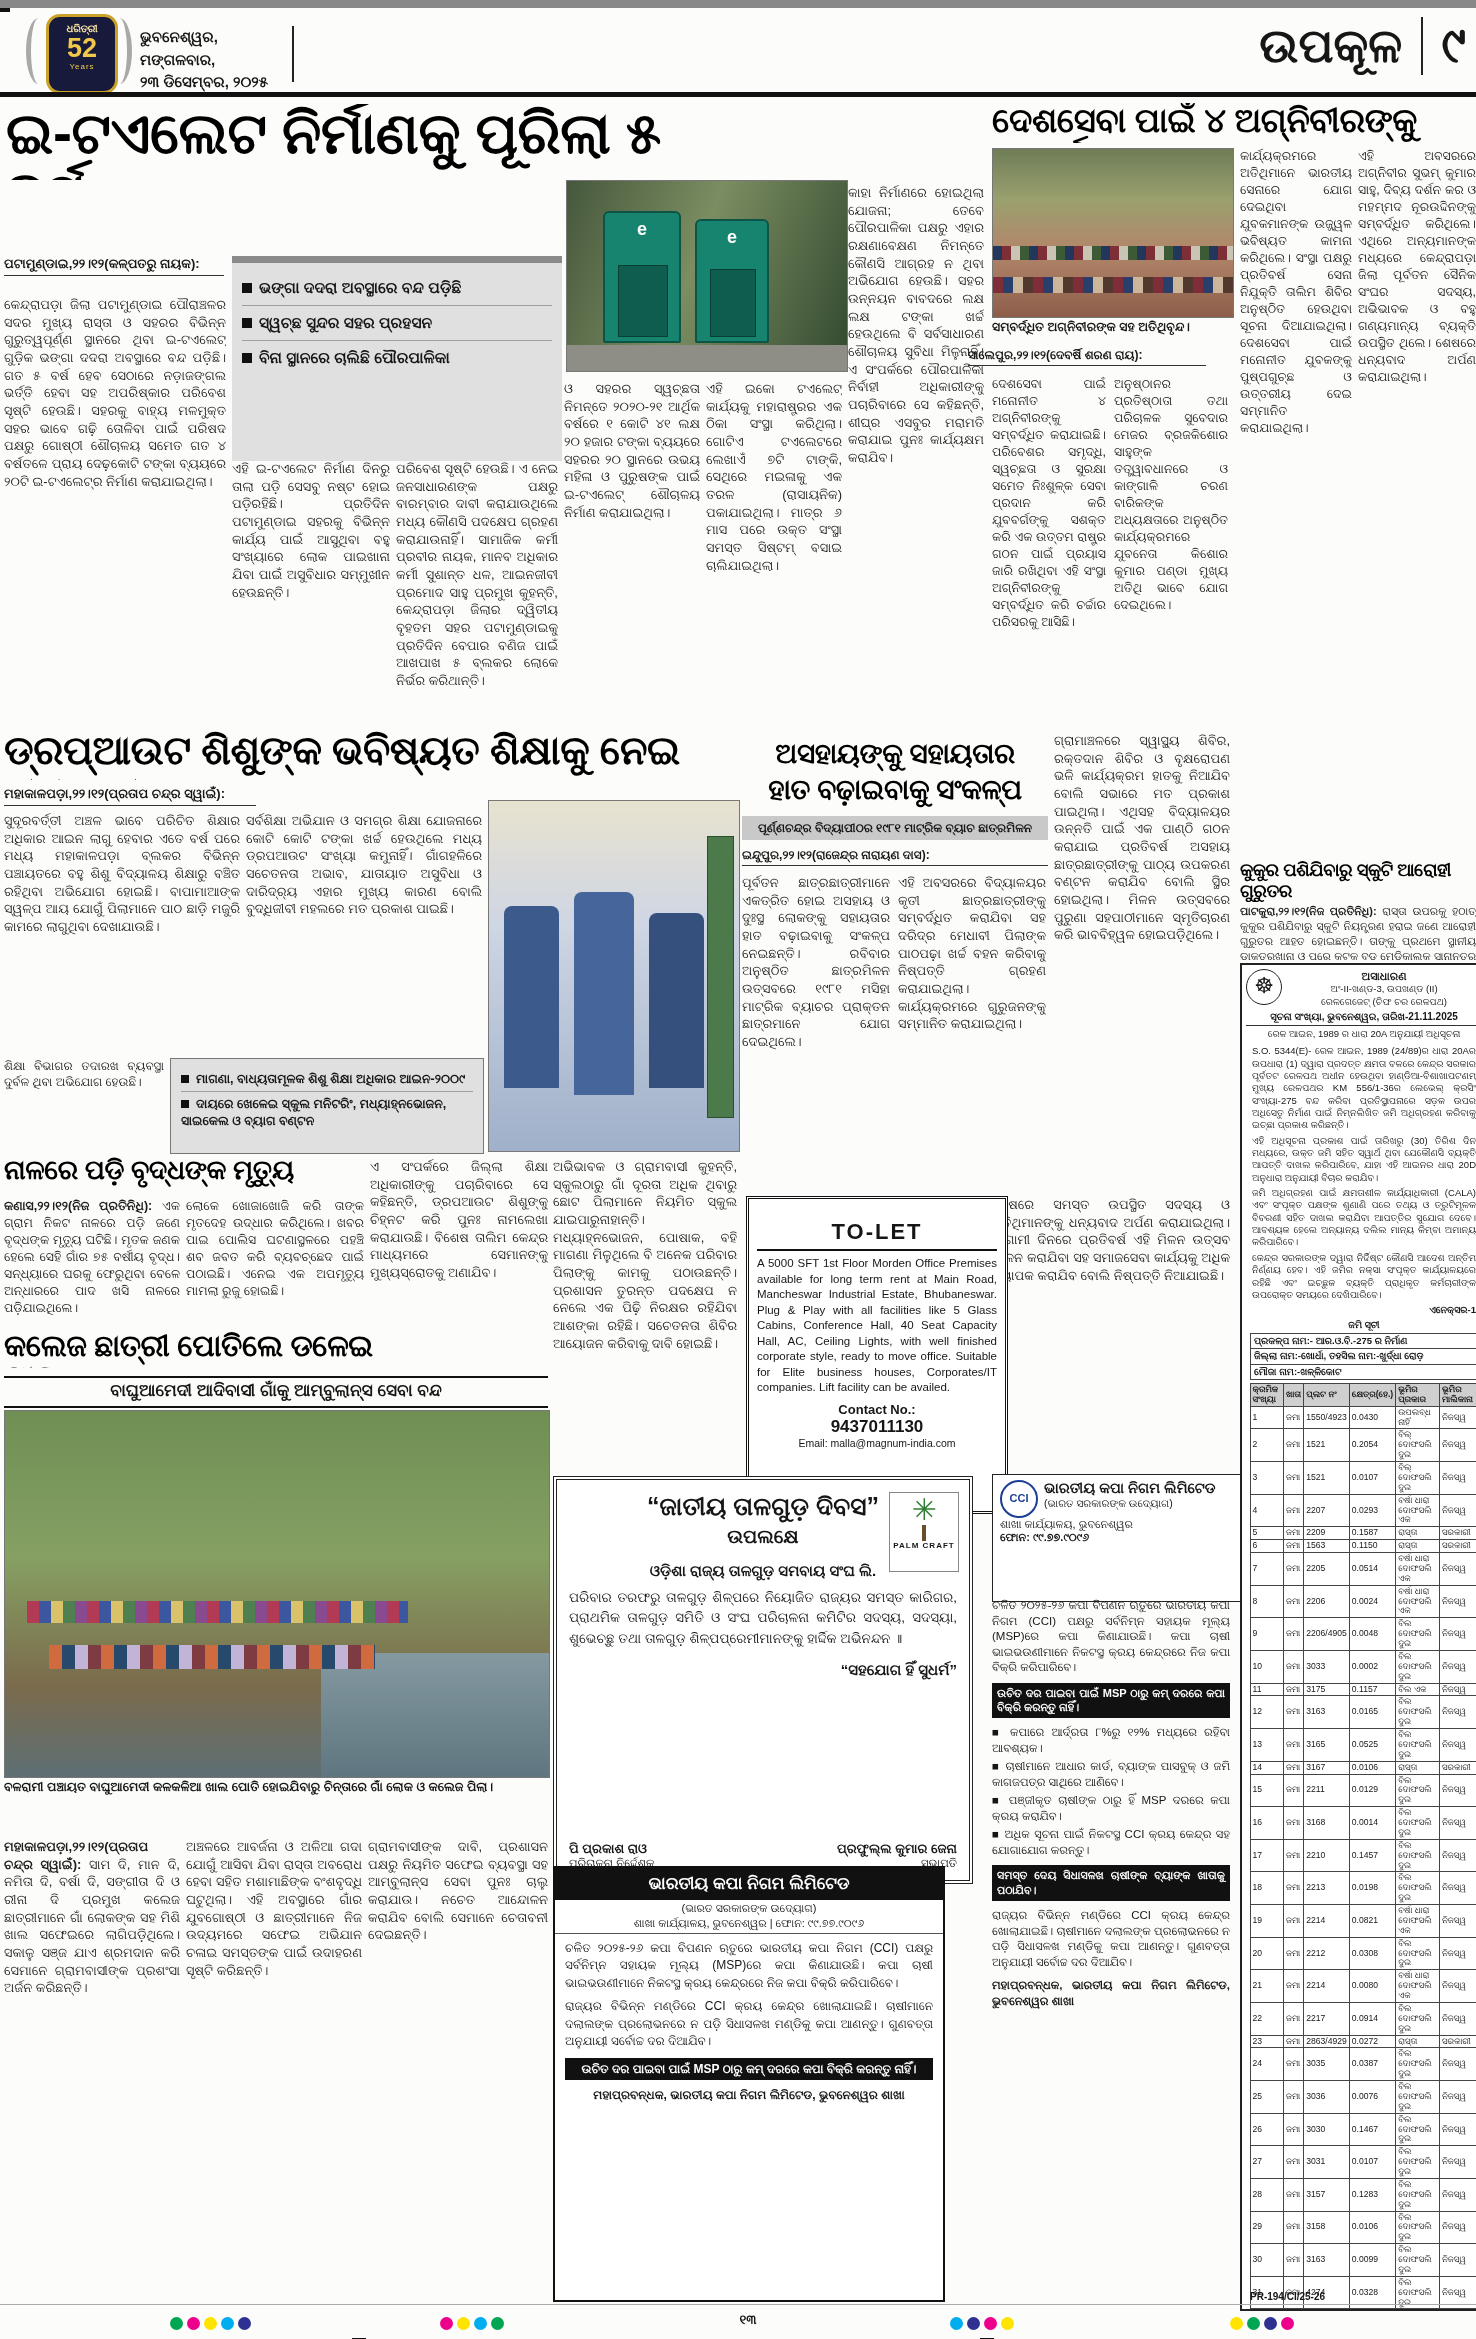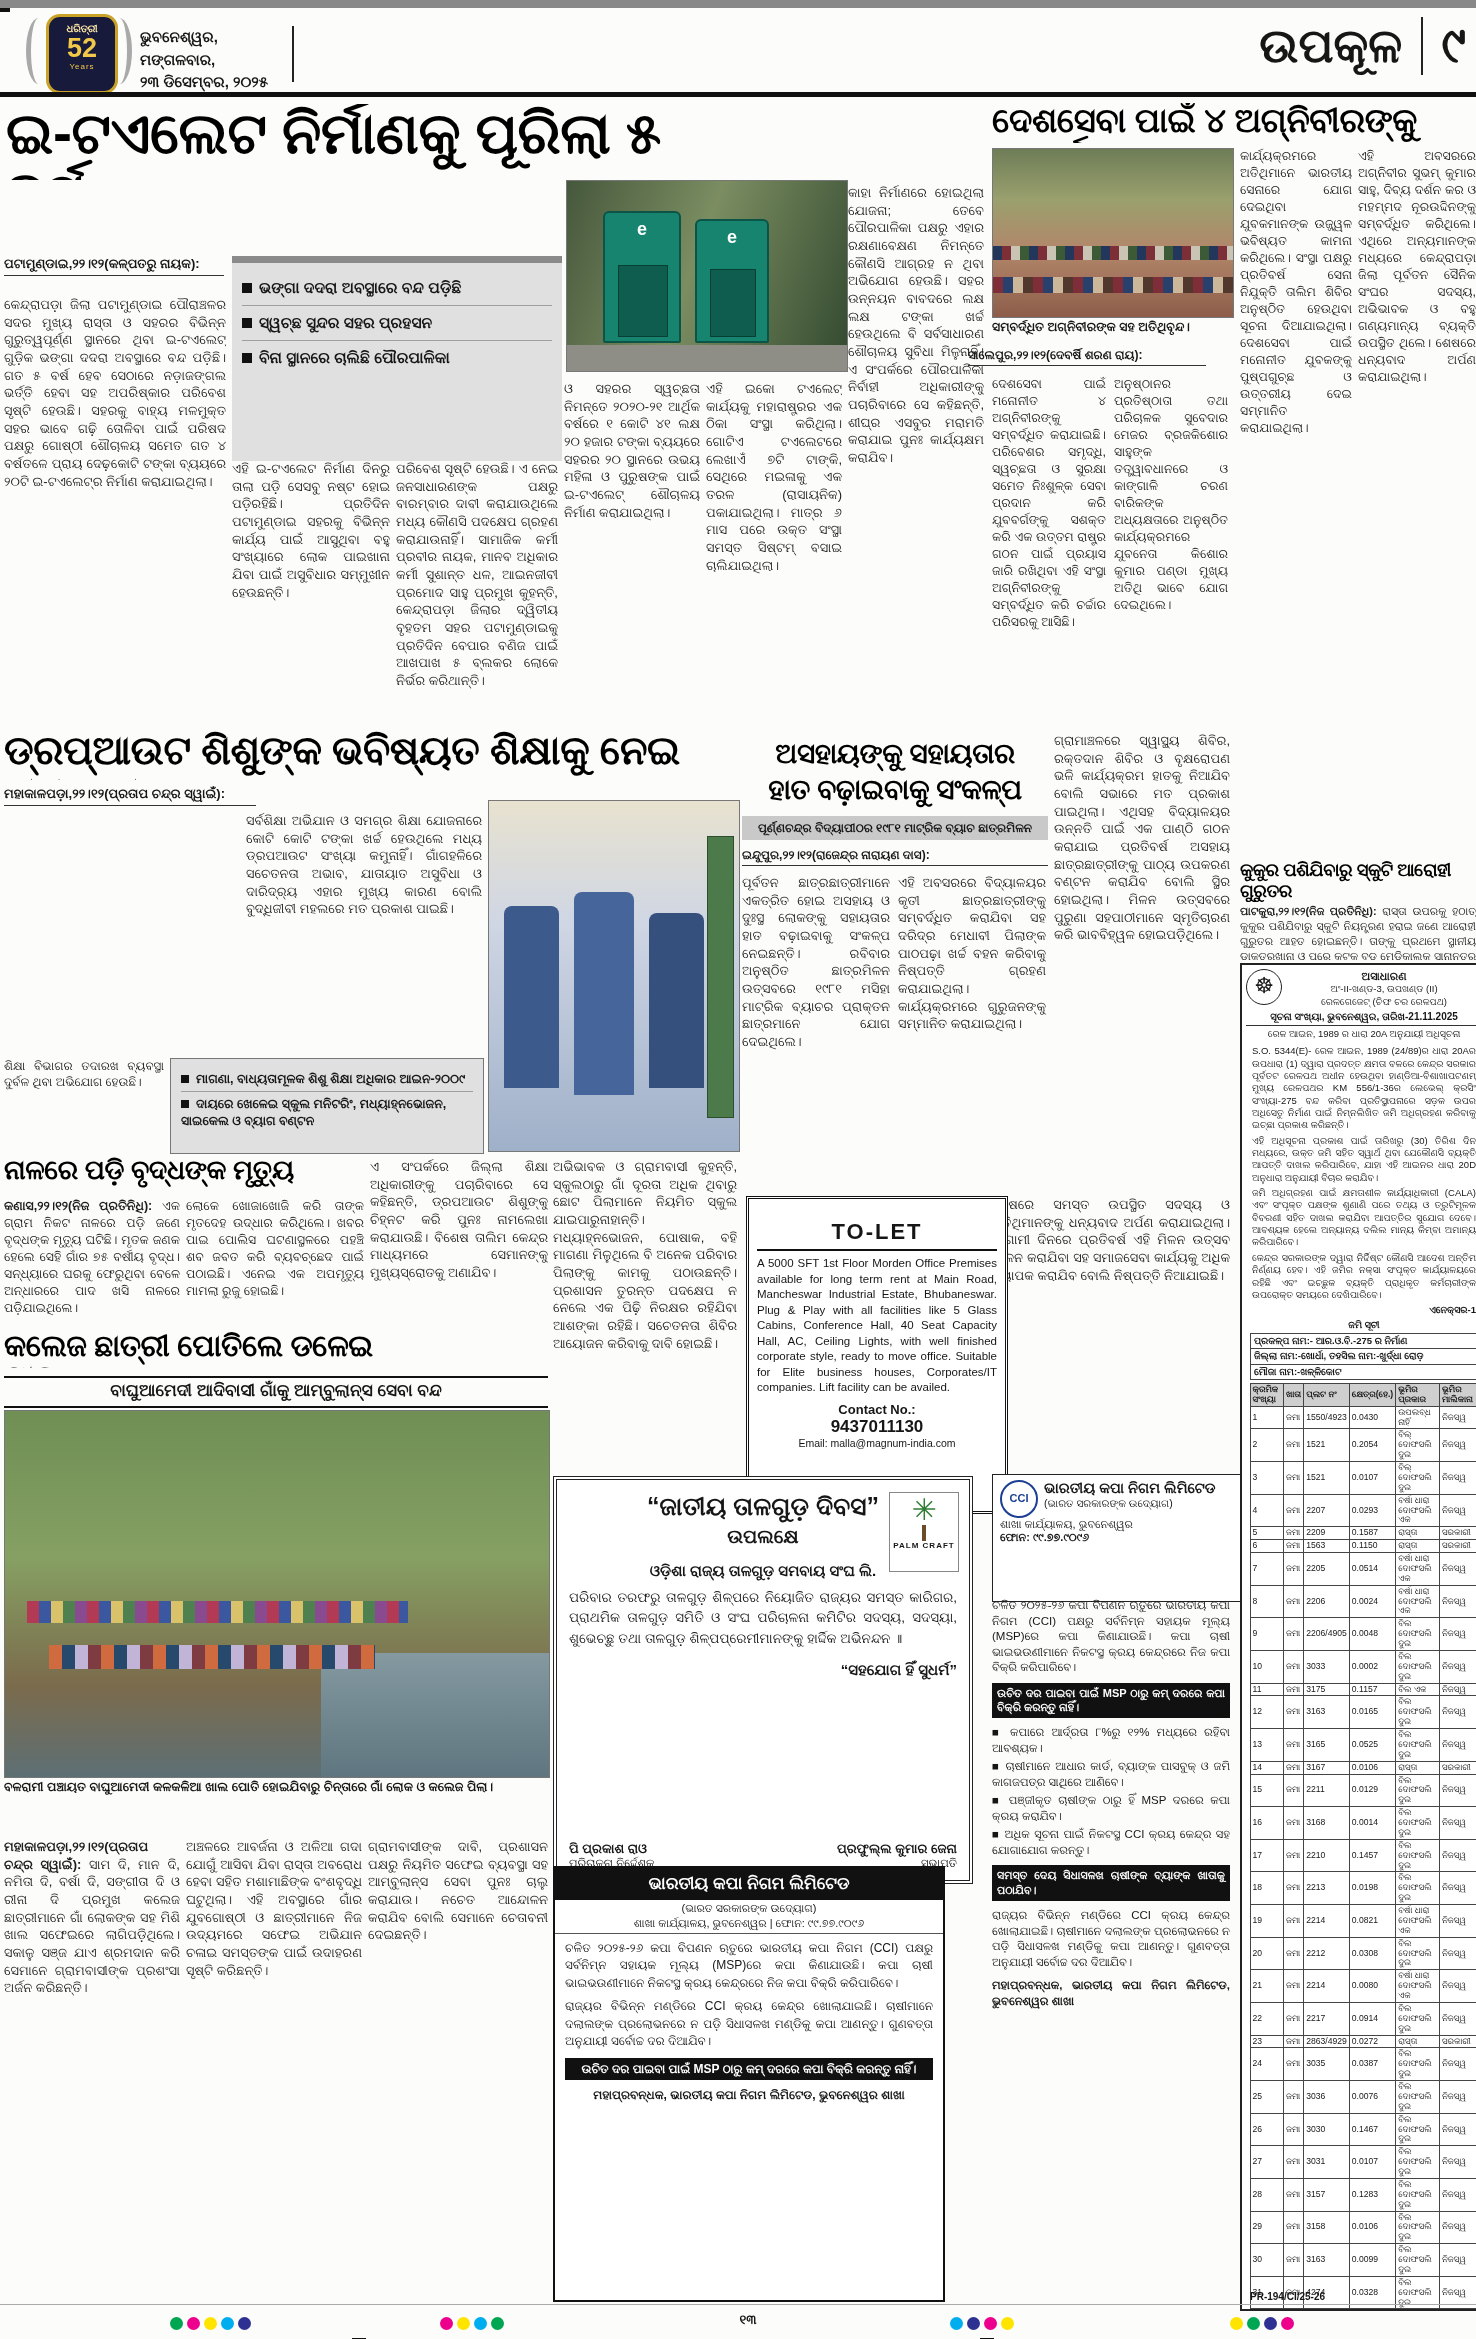--- a/index.html
+++ b/index.html
@@ -90,20 +90,21 @@
   <div class="col" style="left:992px;top:368px;width:114px;height:480px;font-size:12.5px;">ଦେଶସେବା ପାଇଁ ମନୋନୀତ ୪ ଅଗ୍ନିବୀରଙ୍କୁ ସମ୍ବର୍ଦ୍ଧିତ କରାଯାଇଛି। ପରିବେଶର ସମୃଦ୍ଧି, ସ୍ୱଚ୍ଛତା ଓ ସୁରକ୍ଷା ସମେତ ନିଃଶୁଳ୍କ ସେବା ପ୍ରଦାନ କରି ଯୁବବର୍ଗଙ୍କୁ ସଶକ୍ତ କରି ଏକ ଉତ୍ତମ ରାଷ୍ଟ୍ର ଗଠନ ପାଇଁ ପ୍ରୟାସ ଜାରି ରଖିଥିବା ଏହି ସଂସ୍ଥା ଅଗ୍ନିବୀରଙ୍କୁ ସମ୍ବର୍ଦ୍ଧିତ କରି ଚର୍ଚ୍ଚାର ପରିସରକୁ ଆସିଛି।</div>
   <div class="col" style="left:1114px;top:368px;width:114px;height:480px;font-size:12.5px;">ଅନୁଷ୍ଠାନର ପ୍ରତିଷ୍ଠାତା ତଥା ପରିଚାଳକ ସୁବେଦାର ମେଜର ବ୍ରଜକିଶୋର ସାହୁଙ୍କ ତତ୍ତ୍ୱାବଧାନରେ ଓ କାଙ୍ଗାଳି ଚରଣ ବାରିକଙ୍କ ଅଧ୍ୟକ୍ଷତାରେ ଅନୁଷ୍ଠିତ କାର୍ଯ୍ୟକ୍ରମରେ ଯୁବନେତା କିଶୋର କୁମାର ପଣ୍ଡା ମୁଖ୍ୟ ଅତିଥି ଭାବେ ଯୋଗ ଦେଇଥିଲେ।</div>
   <div class="col" style="left:1240px;top:140px;width:112px;height:706px;font-size:12.5px;">କାର୍ଯ୍ୟକ୍ରମରେ ଅତିଥିମାନେ ଭାରତୀୟ ସେନାରେ ଯୋଗ ଦେଇଥିବା ଯୁବକମାନଙ୍କ ଉଜ୍ଜ୍ୱଳ ଭବିଷ୍ୟତ କାମନା କରିଥିଲେ। ସଂସ୍ଥା ପକ୍ଷରୁ ପ୍ରତିବର୍ଷ ସେନା ନିଯୁକ୍ତି ତାଲିମ ଶିବିର ଅନୁଷ୍ଠିତ ହେଉଥିବା ସୂଚନା ଦିଆଯାଇଥିଲା। ଦେଶସେବା ପାଇଁ ମନୋନୀତ ଯୁବକଙ୍କୁ ପୁଷ୍ପଗୁଚ୍ଛ ଓ ଉତ୍ତରୀୟ ଦେଇ ସମ୍ମାନିତ କରାଯାଇଥିଲା।</div>
   <div class="col" style="left:1358px;top:140px;width:118px;height:706px;font-size:12.5px;">ଏହି ଅବସରରେ ଅଗ୍ନିବୀର ସୁଭମ୍ କୁମାର ସାହୁ, ଦିବ୍ୟ ଦର୍ଶନ କର ଓ ମହମ୍ମଦ ନୂରଉଦ୍ଦିନଙ୍କୁ ସମ୍ବର୍ଦ୍ଧିତ କରିଥିଲେ। ଏଥିରେ ଅନ୍ୟମାନଙ୍କ ମଧ୍ୟରେ କେନ୍ଦ୍ରାପଡ଼ା ଜିଲା ପୂର୍ବତନ ସୈନିକ ସଂଘର ସଦସ୍ୟ, ଅଭିଭାବକ ଓ ବହୁ ଗଣ୍ୟମାନ୍ୟ ବ୍ୟକ୍ତି ଉପସ୍ଥିତ ଥିଲେ। ଶେଷରେ ଧନ୍ୟବାଦ ଅର୍ପଣ କରାଯାଇଥିଲା।</div>
 
   <div class="headline" style="left:1240px;top:852px;width:236px;height:42px;font-size:18px;line-height:1.15;">କୁକୁର ପଶିଯିବାରୁ ସ୍କୁଟି ଆରୋହୀ ଗୁରୁତର</div>
   <div class="col" style="left:1240px;top:896px;width:236px;height:56px;font-size:11px;"><b>ପାଟକୁରା,୨୨।୧୨(ନିଜ ପ୍ରତିନିଧି):</b> <span>ରାସ୍ତା ଉପରକୁ ହଠାତ୍ କୁକୁର ପଶିଯିବାରୁ ସ୍କୁଟି ନିୟନ୍ତ୍ରଣ ହରାଇ ଜଣେ ଆରୋହୀ ଗୁରୁତର ଆହତ ହୋଇଛନ୍ତି। ତାଙ୍କୁ ପ୍ରଥମେ ସ୍ଥାନୀୟ ଡାକ୍ତରଖାନା ଓ ପରେ କଟକ ବଡ଼ ମେଡିକାଲକୁ ସ୍ଥାନାନ୍ତର କରାଯାଇଛି।</span></div>
 
   <div class="headline" style="left:4px;top:722px;width:734px;height:50px;font-size:40px;">ଡ୍ରପ୍‌ଆଉଟ ଶିଶୁଙ୍କ ଭବିଷ୍ୟତ ଶିକ୍ଷାକୁ ନେଇ ଅସନ୍ତୋଷ</div>
   <div class="dateline" style="left:4px;top:778px;width:252px;">ମହାକାଳପଡ଼ା,୨୨।୧୨(ପ୍ରତାପ ଚନ୍ଦ୍ର ସ୍ୱାଇଁ):</div>
+  <div class="col" style="left:4px;top:804px;width:236px;height:242px;">ସୁଦୂରବର୍ତ୍ତୀ ଅଞ୍ଚଳ ଭାବେ ପରିଚିତ ଶିକ୍ଷାର ଅଧିକାର ଆଇନ ଲାଗୁ ହେବାର ଏତେ ବର୍ଷ ପରେ ମଧ୍ୟ ମହାକାଳପଡ଼ା ବ୍ଲକର ବିଭିନ୍ନ ପଞ୍ଚାୟତରେ ବହୁ ଶିଶୁ ବିଦ୍ୟାଳୟ ଶିକ୍ଷାରୁ ବଞ୍ଚିତ ରହିଥିବା ଅଭିଯୋଗ ହୋଇଛି। ବାପାମାଆଙ୍କ ସ୍ୱଳ୍ପ ଆୟ ଯୋଗୁଁ ପିଲାମାନେ ପାଠ ଛାଡ଼ି ମଜୁରି କାମରେ ଲାଗୁଥିବା ଦେଖାଯାଉଛି।</div>
   <div class="col" style="left:246px;top:804px;width:236px;height:242px;">ସର୍ବଶିକ୍ଷା ଅଭିଯାନ ଓ ସମଗ୍ର ଶିକ୍ଷା ଯୋଜନାରେ କୋଟି କୋଟି ଟଙ୍କା ଖର୍ଚ୍ଚ ହେଉଥିଲେ ମଧ୍ୟ ଡ୍ରପଆଉଟ ସଂଖ୍ୟା କମୁନାହିଁ। ଗାଁଗହଳିରେ ସଚେତନତା ଅଭାବ, ଯାତାୟାତ ଅସୁବିଧା ଓ ଦାରିଦ୍ର୍ୟ ଏହାର ମୁଖ୍ୟ କାରଣ ବୋଲି ବୁଦ୍ଧିଜୀବୀ ମହଲରେ ମତ ପ୍ରକାଶ ପାଇଛି।</div>
   <div class="graybox" style="left:170px;top:1050px;width:292px;height:78px;border:1px solid #777;">
 
   <div class="it" style="font-size:12.5px;padding:4px 0;"><span class="sq" style="width:8px;height:8px;"></span><span>ମାଗଣା, ବାଧ୍ୟତାମୂଳକ ଶିଶୁ ଶିକ୍ଷା ଅଧିକାର ଆଇନ-୨୦୦୯</span></div>
       <div class="it" style="font-size:12.5px;padding:4px 0;"><span class="sq" style="width:8px;height:8px;"></span><span>ଦାୟରେ ଖେଳେଇ ସ୍କୁଲ ମନିଟରିଂ, ମଧ୍ୟାହ୍ନଭୋଜନ, ସାଇକେଲ ଓ ବ୍ୟାଗ ବଣ୍ଟନ</span></div>
     </div>
   <div class="col" style="left:4px;top:1050px;width:160px;height:92px;font-size:12px;">ଶିକ୍ଷା ବିଭାଗର ତଦାରଖ ବ୍ୟବସ୍ଥା ଦୁର୍ବଳ ଥିବା ଅଭିଯୋଗ ହେଉଛି।</div>
   <div class="photo" style="left:488px;top:792px;width:250px;height:350px;background:linear-gradient(180deg,#e8e2cf 0%,#cfd6e4 35%,#9fb0c9 100%);">
     <div style="position:absolute;left:6%;top:30%;width:22%;height:52%;background:#3c5a8c;border-radius:8px 8px 0 0;"></div>
     <div style="position:absolute;left:34%;top:26%;width:24%;height:58%;background:#46659b;border-radius:8px 8px 0 0;"></div>

